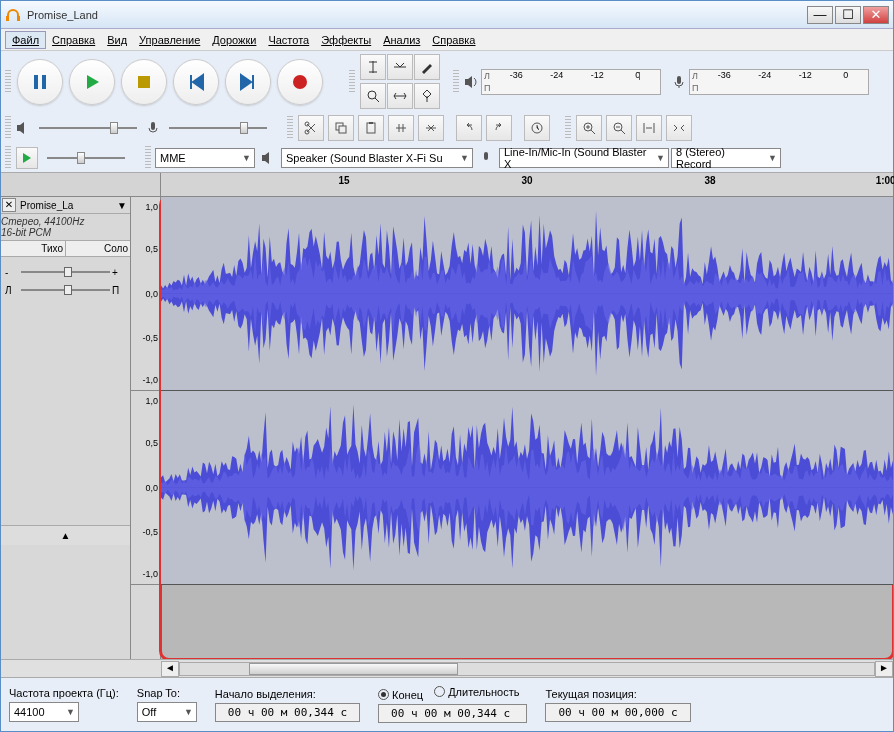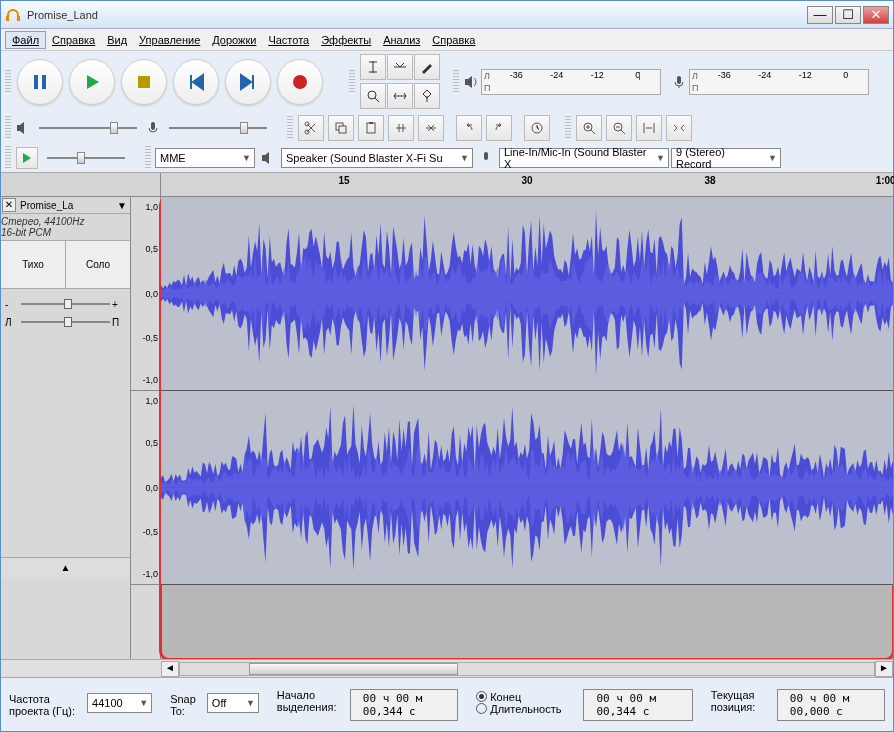--- a/index.html
+++ b/index.html
@@ -29,42 +29,42 @@
 .timeline { height: 24px; background: #d4d4d4; border-bottom: 1px solid #888; display: flex; font-size: 10px; position: relative; }
 .timeline .mark { position: absolute; top: 2px; transform: translateX(-50%); }
 .trackarea { flex: 1; display: flex; background: #b8b8b8; overflow: hidden; }
 .trackpanel { width: 130px; background: #d8d8d8; border-right: 1px solid #888; font-size: 10px; }
 .tp-head { display: flex; align-items: center; border-bottom: 1px solid #aaa; padding: 1px; }
 .tp-head .x { width: 14px; height: 14px; border: 1px solid #888; background: #eee; text-align: center; line-height: 12px; margin-right: 2px; font-size: 10px; }
 .tp-head .name { flex: 1; padding-left: 2px; }
 .tp-head .dd { width: 14px; text-align: center; }
 .tp-info { padding: 2px 0; color: #333; font-style: italic; }
 .tp-btns { display: flex; border-top: 1px solid #aaa; border-bottom: 1px solid #aaa; }
-.tp-btns div { flex: 1; text-align: center; padding: 18px; border-right: 1px solid #aaa; background: #eee; }
+.tp-btns div { flex: 1; text-align: right; padding: 2px; border-right: 1px solid #aaa; background: #eee; }
 .tp-btns div:last-child { border-right: none; }
 .tp-sl { padding: 4px; }
 .tp-sl .srow { display: flex; align-items: center; margin: 4px 0; }
 .tp-sl .srow span { width: 14px; font-size: 10px; }
 .minisl { flex: 1; height: 14px; position: relative; }
 .minisl .tr { position: absolute; left: 2px; right: 2px; top: 6px; height: 2px; background: #888; }
 .minisl .th { position: absolute; top: 2px; width: 8px; height: 10px; background: #eee; border: 1px solid #666; }
 .collapse { text-align: center; padding: 4px; border-top: 1px solid #aaa; background: #ddd; margin-top: auto; }
 .waveview { flex: 1; position: relative; display: flex; }
 .ruler { width: 30px; background: #d8d8d8; border-right: 1px solid #888; }
 .ruler .rv { height: 194px; position: relative; border-bottom: 1px solid #888; }
 .ruler .rv span { position: absolute; right: 2px; font-size: 9px; transform: translateY(-50%); }
 .waves { flex: 1; outline: 3px solid #e03030; outline-offset: -1px; border-radius: 8px; position: relative; }
 .wavechan { height: 194px; background: #bcc0cc; border-bottom: 1px solid #555; position: relative; overflow: hidden; }
 .wavechan svg { width: 100%; height: 100%; }
 .hscroll { height: 18px; background: #e0e0e0; display: flex; align-items: center; border-top: 1px solid #aaa; }
 .hscroll .arr { width: 18px; height: 16px; border: 1px solid #aaa; background: #eee; text-align: center; font-size: 10px; }
 .hscroll .tr { flex: 1; height: 14px; background: #ddd; border: 1px solid #aaa; position: relative; }
 .hscroll .tr .th { position: absolute; left: 10%; width: 30%; height: 100%; background: linear-gradient(#f8f8f8,#d0d0d0); border: 1px solid #999; }
 .statusbar { height: 54px; background: #e8eef7; border-top: 1px solid #aaa; padding: 4px 8px; display: flex; align-items: center; gap: 18px; font-size: 11px; }
-.statusbar .col { display: flex; flex-direction: row; gap: 3px; }
+.statusbar .col { display: flex; flex-direction: column; gap: 3px; }
 .numbox { border: 1px solid #888; background: #f0f0f0; padding: 2px 12px; font-family: monospace; display: inline-block; }
 .radio { display: inline-flex; align-items: flex-start; gap: 3px; margin-right: 8px; }
 .radio .c { width: 11px; height: 11px; border: 1px solid #555; border-radius: 50%; display: inline-flex; align-items: center; justify-content: center; }
 .radio .c.on::after { content: ""; width: 5px; height: 5px; background: #333; border-radius: 50%; }
 </style>
 </head>
 <body>
 
 <div class="window">
 
@@ -310,21 +310,21 @@
       <div class="dropdown" style="width:192px">
           <span>Speaker (Sound Blaster X-Fi Su</span>
         </div>
       <svg width="16" height="16" style="margin:0 3px">
           <rect x="6" y="2" width="4" height="8" rx="2" fill="#555"></rect>
         </svg>
       <div class="dropdown" style="width:170px">
           <span>Line-In/Mic-In (Sound Blaster X</span>
         </div>
       <div class="dropdown" style="width:110px">
-          <span>9 (Stereo) Record</span>
+          <span>8 (Stereo) Record</span>
         </div>
     </div>
   </div>
 
   <div class="timeline">
     <div style="width:160px;border-right:1px solid #888"></div>
     <div style="flex:1;position:relative">
       <span class="mark" style="left:25%"><b>15</b></span>
       <span class="mark" style="left:50%"><b>30</b></span>
       <span class="mark" style="left:75%"><b>38</b></span>
@@ -410,21 +410,21 @@
     <div class="arr">◄</div>
     <div class="tr">
         <div class="th"></div>
       </div>
     <div class="arr">►</div>
   </div>
 
   <div class="statusbar">
     <div class="col">
       <span>Частота проекта (Гц):</span>
-      <div class="dropdown" style="width:84px">
+      <div class="dropdown" style="width:70px">
           <span>44100</span>
         </div>
     </div>
     <div class="col">
       <span>Snap To:</span>
       <div class="dropdown" style="width:60px">
           <span>Off</span>
         </div>
     </div>
     <div class="col">

